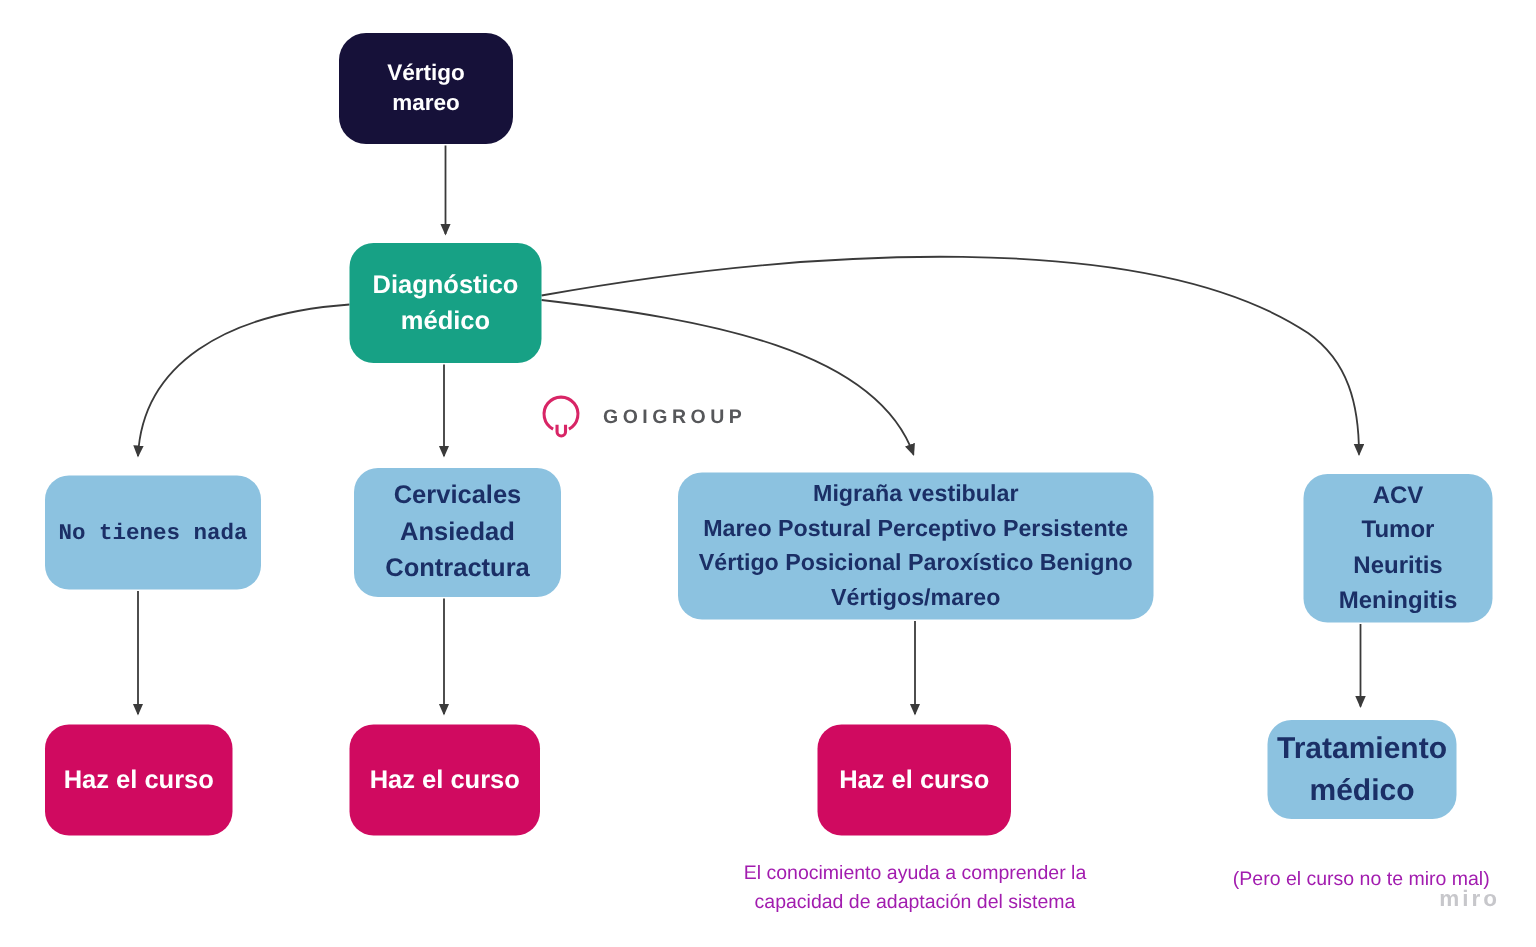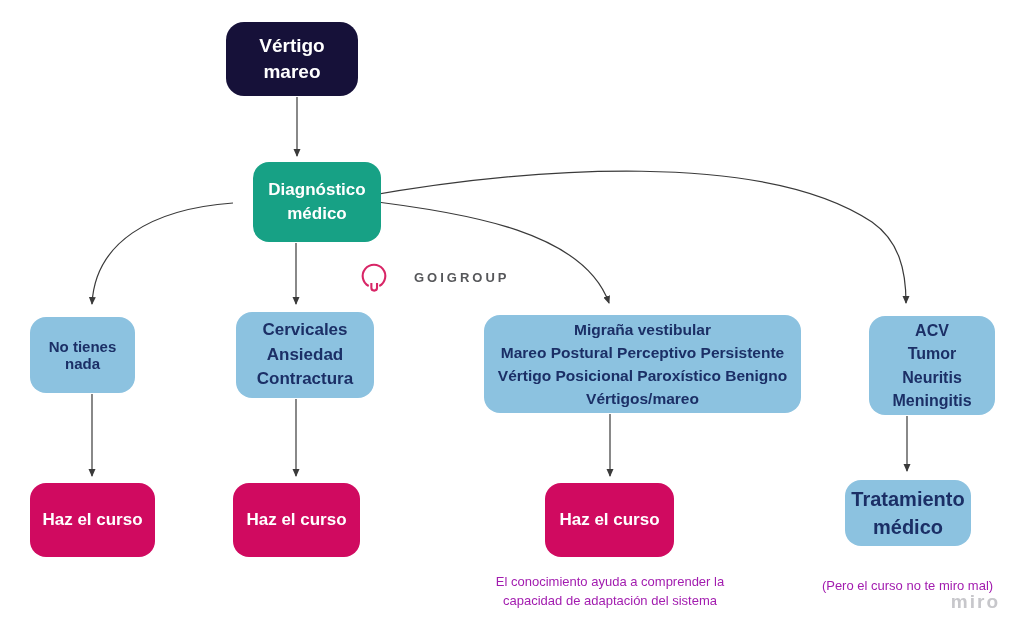--- a/index.html
+++ b/index.html
@@ -8,42 +8,42 @@
     font-family:"Liberation Sans","DejaVu Sans",sans-serif;overflow:hidden;
   }
   svg.edges{position:absolute;left:0;top:0;z-index:1;}
   svg.edges path{fill:none;stroke:var(--arrow,#3a3a3a);stroke-width:1.2px;}
   svg.edges marker path{fill:var(--arrow,#3a3a3a);stroke:none;}
   .node{
     position:absolute;z-index:2;display:flex;align-items:center;justify-content:center;
     text-align:center;white-space:pre-line;font-weight:bold;border-radius:16px;
     box-sizing:border-box;padding:4px 6px;
   }
-  .root-node{left:226px;top:22px;width:132px;height:74px;background:var(--root-bg,#161139);
-    color:#ffffff;font-size:19px;line-height:1.35;border-radius:18px;}
+  .root-node{left:226px;top:22px;width:116px;height:74px;background:var(--root-bg,#161139);
+    color:#ffffff;font-size:15px;line-height:1.35;border-radius:18px;}
   .diagnosis-node{left:233px;top:162px;width:128px;height:80px;background:var(--diagnosis-bg,#17A185);
-    color:#ffffff;font-size:17px;line-height:1.4;margin-left:20px;}
+    color:#ffffff;font-size:17px;line-height:1.4;}
   .condition{background:var(--condition-bg,#8CC2E0);color:var(--condition-text,#1B2F66);}
-  .branch1{left:30px;top:317px;width:105px;height:76px;font-size:15px;}
+  .branch1{left:30px;top:317px;width:144px;height:76px;font-size:15px;font-family:Liberation Mono, monospace;}
   .branch2{left:236px;top:312px;width:138px;height:86px;font-size:17px;line-height:1.45;}
-  .branch3{left:452px;top:315px;width:317px;height:98px;font-size:15.5px;line-height:1.5;padding:4px 2px;margin-left:32px;}
+  .branch3{left:452px;top:315px;width:317px;height:98px;font-size:15.5px;line-height:1.5;padding:4px 2px;}
   .branch4{left:869px;top:316px;width:126px;height:99px;font-size:16px;line-height:1.45;}
   .course{background:var(--course-bg,#D00A60);color:#ffffff;font-size:17px;}
   .course1{left:30px;top:483px;width:125px;height:74px;}
   .course2{left:233px;top:483px;width:127px;height:74px;}
   .course3{left:545px;top:483px;width:129px;height:74px;}
   .treatment-node{left:845px;top:480px;width:126px;height:66px;font-size:20px;line-height:1.4;}
-  .logo{position:absolute;left:358px;top:260px;z-index:2;display:flex;align-items:center;gap:24px;}
+  .logo{position:absolute;left:358px;top:260px;z-index:2;display:flex;align-items:center;gap:12px;}
   .logo-text{color:#56575a;font-size:13px;font-weight:600;letter-spacing:3px;}
   .note{position:absolute;z-index:2;color:#a21caf;font-size:13px;line-height:1.45;
     text-align:center;white-space:pre-line;}
   .note-course{left:440px;top:573px;width:340px;}
   .note-treatment{left:790px;top:577px;width:235px;}
   .watermark{position:absolute;right:24px;top:591px;z-index:2;color:#c7c7cb;
-    font-size:19px;font-weight:600;letter-spacing:2px;}
+    font-size:15px;font-weight:600;letter-spacing:2px;}
 </style>
 </head>
 <body>
 
 <div class="canvas">
 
   <svg class="edges" width="1024" height="631" viewBox="0 0 1024 631">
     <defs>
       <marker id="ah" markerWidth="9" markerHeight="8" refX="7" refY="3.5" orient="auto" markerUnits="userSpaceOnUse">
         <path d="M0,0 L8,3.5 L0,7 Z"></path>

